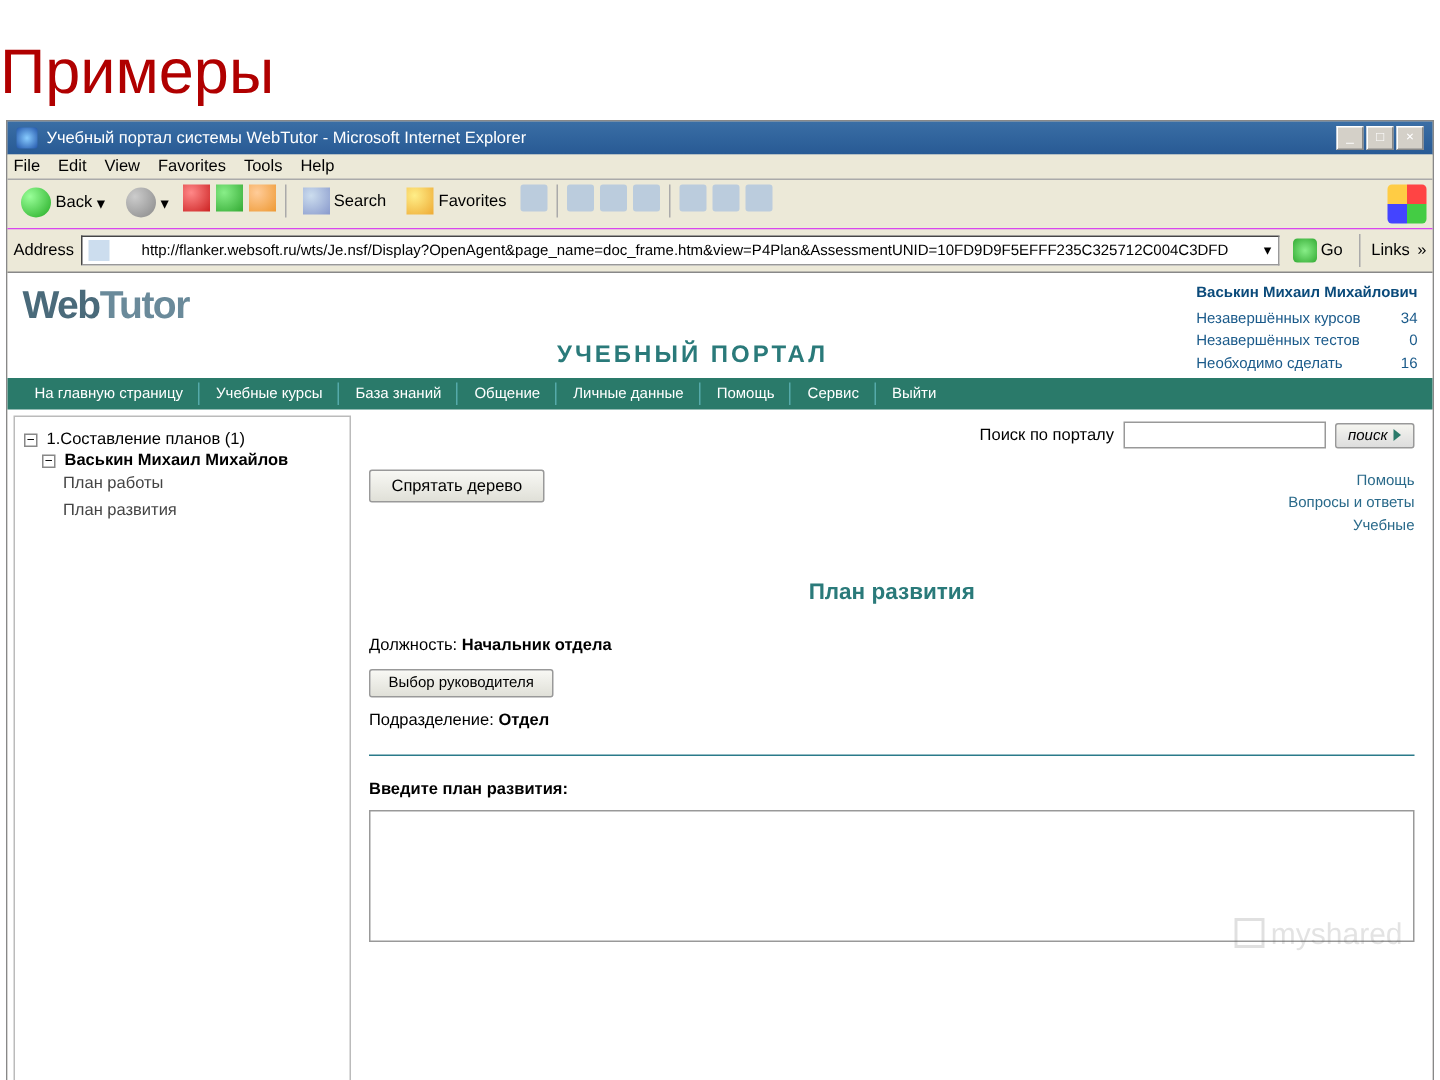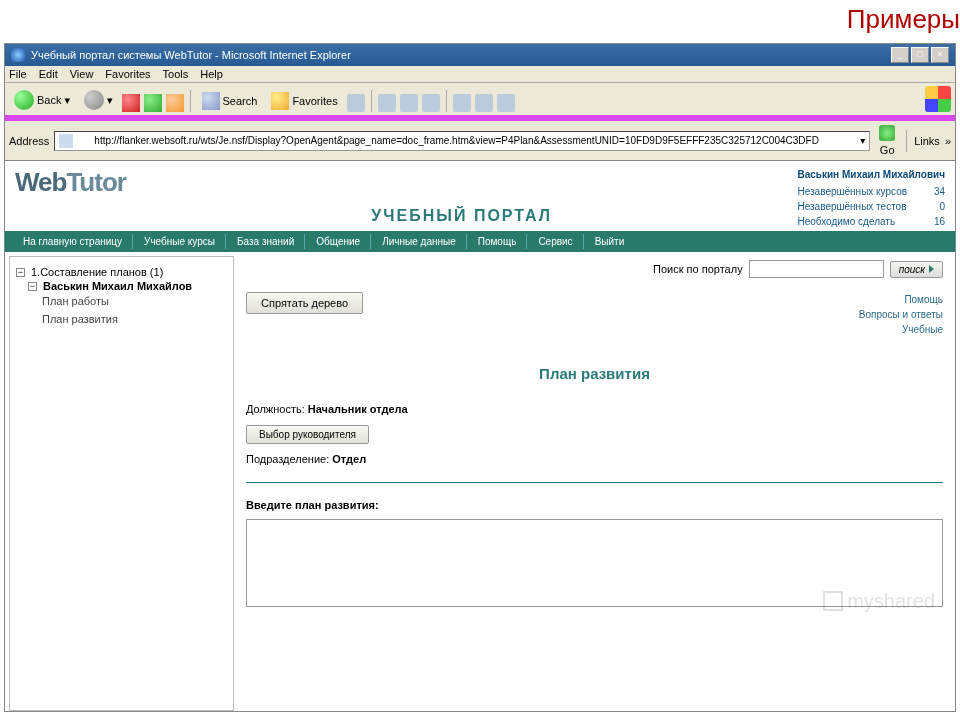--- a/index.html
+++ b/index.html
@@ -1,40 +1,40 @@
 <!DOCTYPE html>
 <html><head>
 <meta charset="utf-8">
 <style>
   * { box-sizing: border-box; margin: 0; padding: 0; }
   body { width: 960px; height: 720px; background: #fff; font-family: Tahoma, Arial, sans-serif; font-size: 11px; overflow: hidden; }
-  .slide-title { font-size: 26px; color: #b00000; text-align: right; font-weight: 400; padding: 4px 0 8px; font-family: Arial, sans-serif; }
+  .slide-title { font-size: 42px; color: #b00000; text-align: left; font-weight: 400; padding: 24px 0 8px; font-family: Arial, sans-serif; }
   .browser { border: 1px solid #888; background: #d4d0c8; margin: 0 4px; }
   .titlebar { background: linear-gradient(#3a6ea5, #285a94); color: #fff; padding: 3px 6px; font-size: 11px; display: flex; align-items: center; justify-content: space-between; }
   .titlebar-left { display: flex; align-items: center; gap: 6px; }
   .win-controls { display: flex; gap: 2px; }
   .win-btn { width: 18px; height: 16px; background: #d4d0c8; border: 1px solid #fff; border-right-color: #888; border-bottom-color: #888; font-size: 9px; text-align: center; line-height: 12px; cursor: pointer; }
   .menubar { background: #ece9d8; padding: 2px 4px; display: flex; gap: 12px; font-size: 11px; border-bottom: 1px solid #aaa; }
   .menubar span { cursor: pointer; }
-  .toolbar { background: #ece9d8; padding: 3px 4px; display: flex; align-items: flex-end; gap: 4px; border-bottom: 6px solid #d946ef; }
+  .toolbar { background: #ece9d8; padding: 3px 4px; display: flex; align-items: flex-start; gap: 4px; border-bottom: 1px solid #d946ef; }
   .tb-btn { display: inline-flex; align-items: center; gap: 3px; padding: 2px 5px; border-radius: 3px; cursor: pointer; font-size: 11px; }
   .tb-icon { width: 20px; height: 20px; border-radius: 50%; display: inline-block; }
   .back-ico { background: radial-gradient(circle at 30% 30%, #9f9, #2a2); }
   .fwd-ico { background: radial-gradient(circle at 30% 30%, #ccc, #888); }
   .stop-ico { background: radial-gradient(circle at 30% 30%, #f88, #c22); width: 18px; height: 18px; }
   .refresh-ico { background: radial-gradient(circle at 30% 30%, #8e8, #3a3); width: 18px; height: 18px; }
   .home-ico { background: radial-gradient(circle at 30% 30%, #fc9, #e93); width: 18px; height: 18px; }
   .search-ico { background: radial-gradient(circle at 30% 30%, #cde, #89c); width: 18px; height: 18px; }
   .fav-ico { background: radial-gradient(circle at 30% 30%, #fe8, #ea3); width: 18px; height: 18px; }
   .small-ico { width: 18px; height: 18px; background: #bcd; border-radius: 2px; display: inline-block; }
   .sep { width: 1px; height: 22px; background: #aaa; margin: 0 2px; }
   .win-logo { width: 26px; height: 26px; margin-left: auto; background: conic-gradient(#f44 0 25%, #4c4 0 50%, #44f 0 75%, #fc4 0 100%); border-radius: 3px; }
   .addressbar { background: #ece9d8; padding: 3px 4px; display: flex; align-items: center; gap: 5px; border-bottom: 1px solid #888; font-size: 11px; }
   .addr-input { flex: 1; background: #fff; border: 1px inset #999; padding: 2px 4px; font-size: 10px; height: 20px; display: flex; align-items: center; gap: 17px; }
-  .go-btn { display: flex; align-items: center; gap: 3px; cursor: pointer; padding: 1px 4px; flex-direction: column; }
+  .go-btn { display: flex; align-items: center; gap: 3px; cursor: pointer; padding: 1px 4px; }
   .go-ico { width: 16px; height: 16px; background: radial-gradient(#8e8,#3a3); border-radius: 3px; }
   
   .portal { background: #ffffff; }
   .portal-header { display: flex; align-items: flex-start; padding: 6px 10px 2px; }
   .logo { font-size: 26px; font-weight: bold; color: #4a6a7a; letter-spacing: -1px; font-family: Arial; }
   .logo .tut { color: #6a8a9a; }
   .portal-title { flex: 1; text-align: center; color: #2a7a7a; font-weight: bold; font-size: 16px; letter-spacing: 2px; align-self: flex-end; padding-bottom: 4px; }
   .user-stats { font-size: 10px; color: #1a5a8a; line-height: 1.5; text-align: left; }
   .user-stats .row { display: flex; justify-content: space-between; gap: 18px; }
   .user-name { font-weight: bold; color: #0a4a7a; margin-bottom: 2px; }

